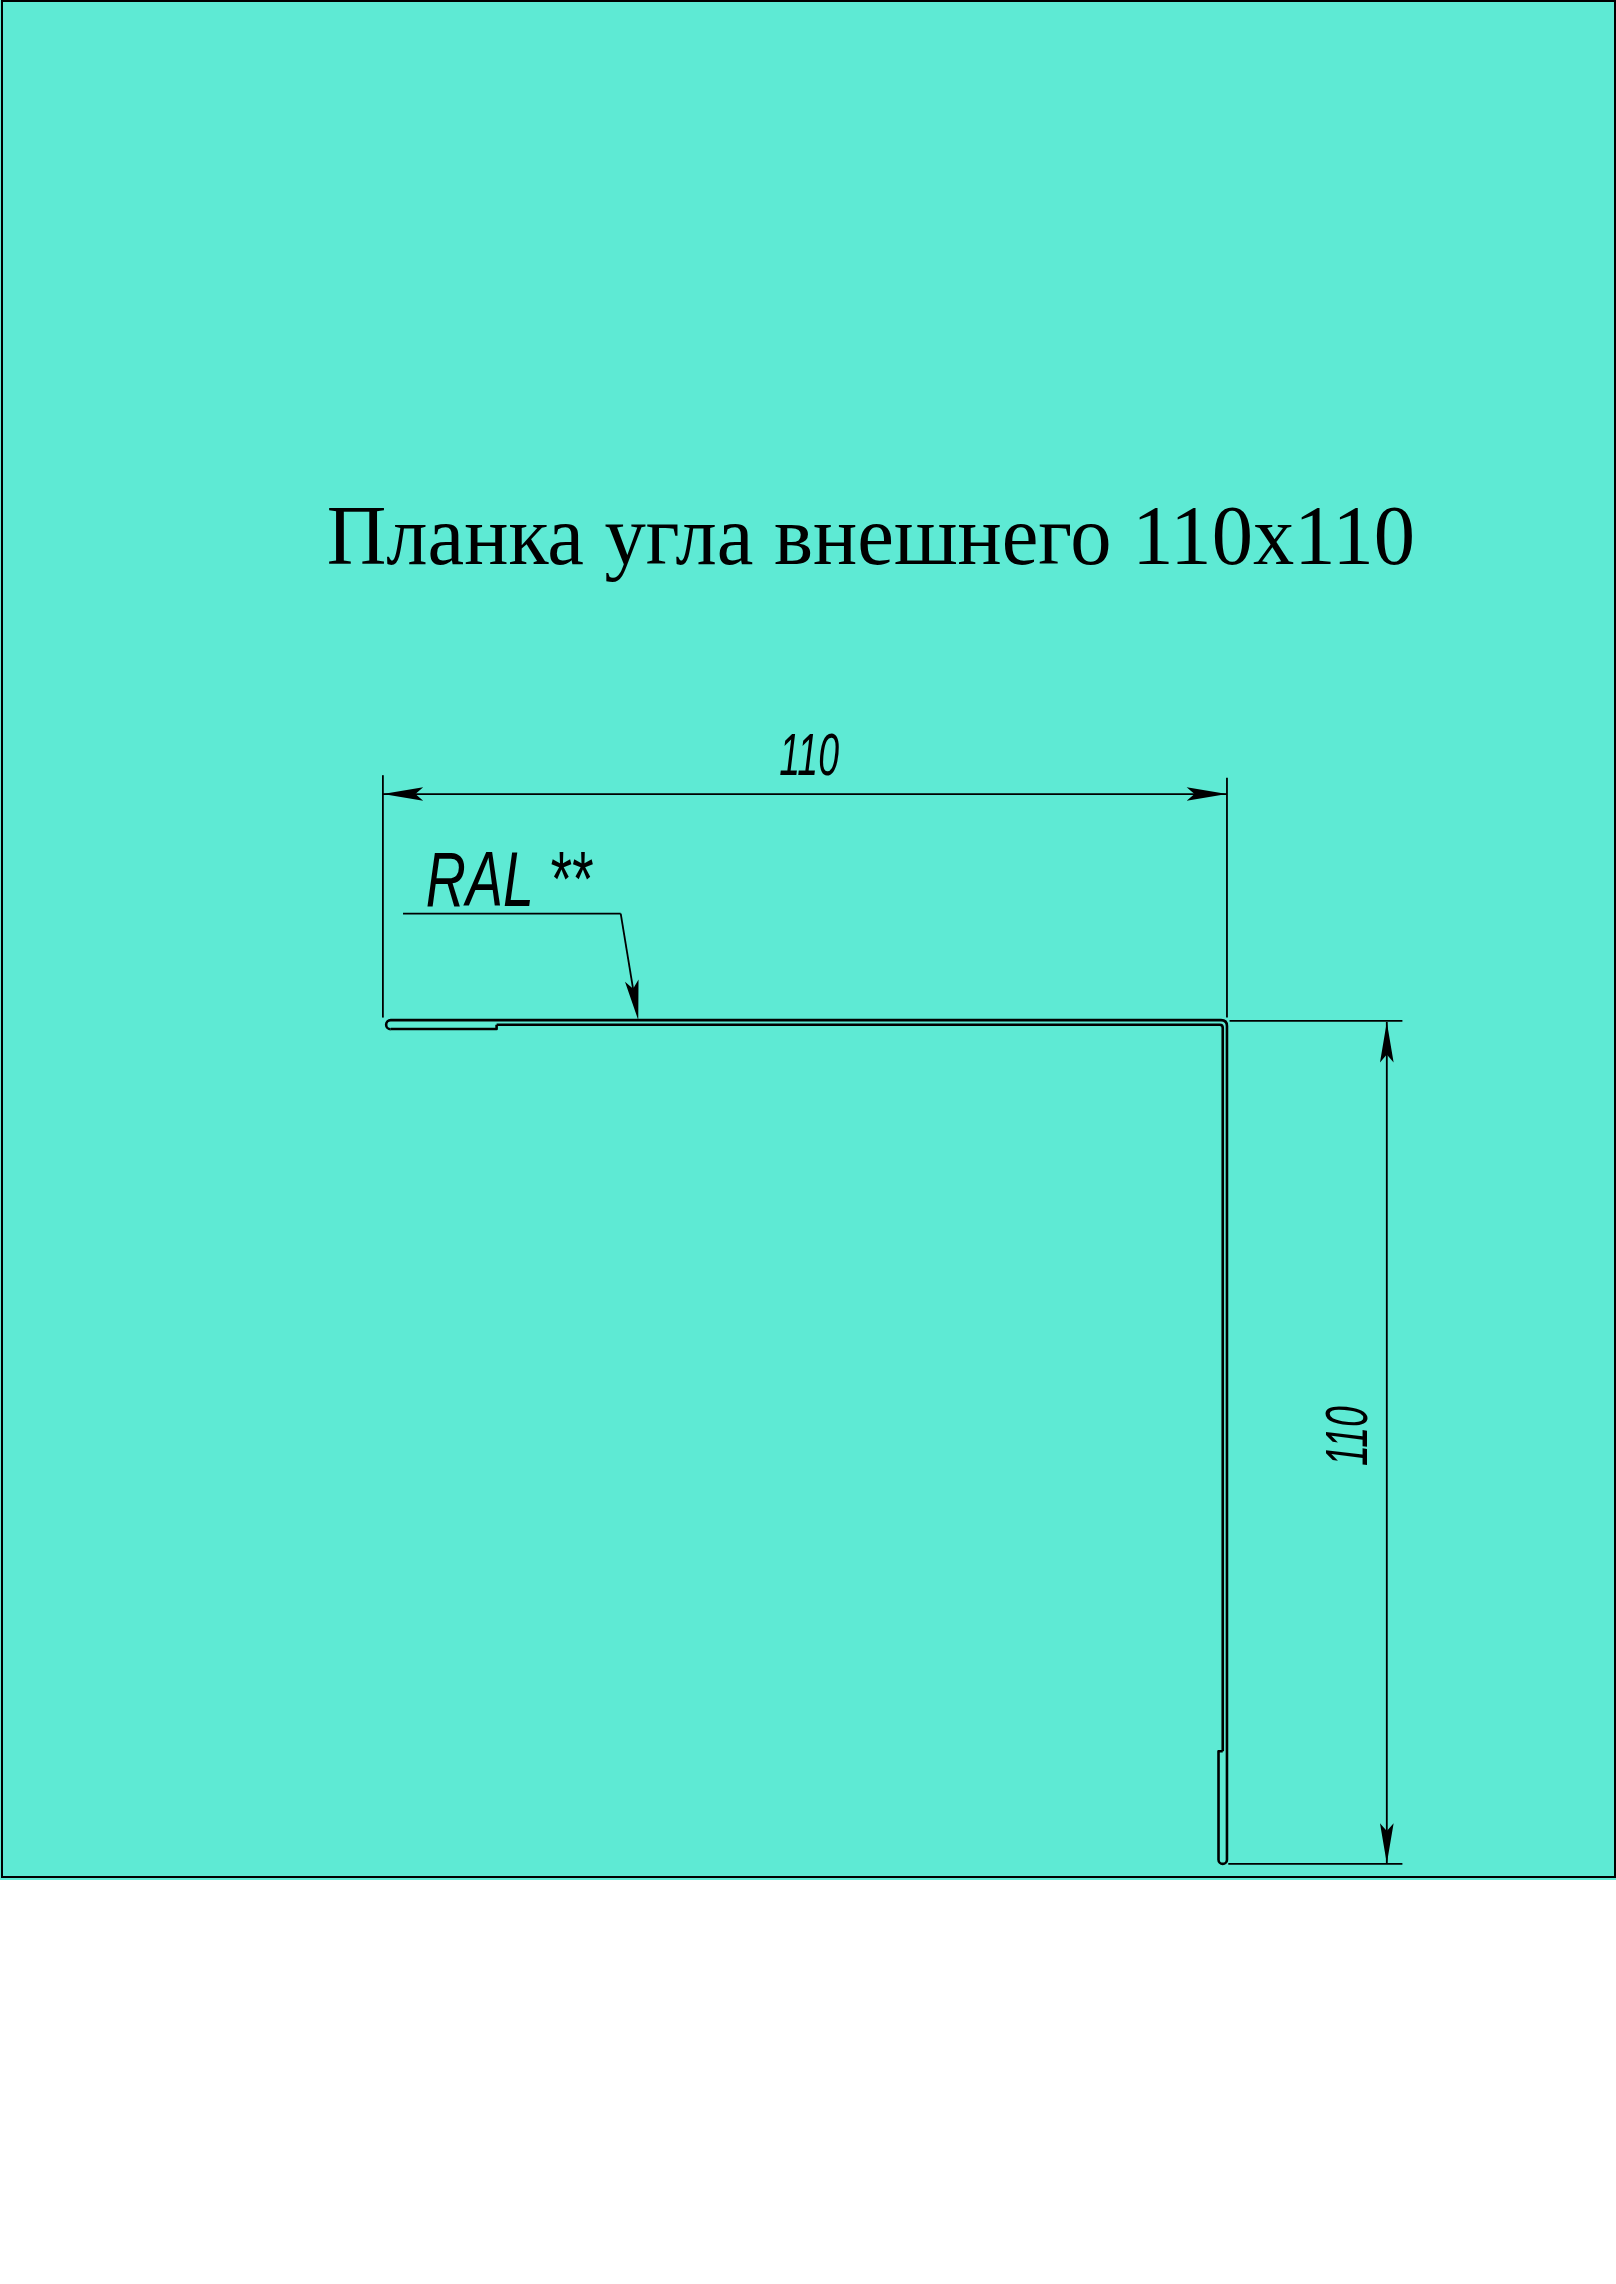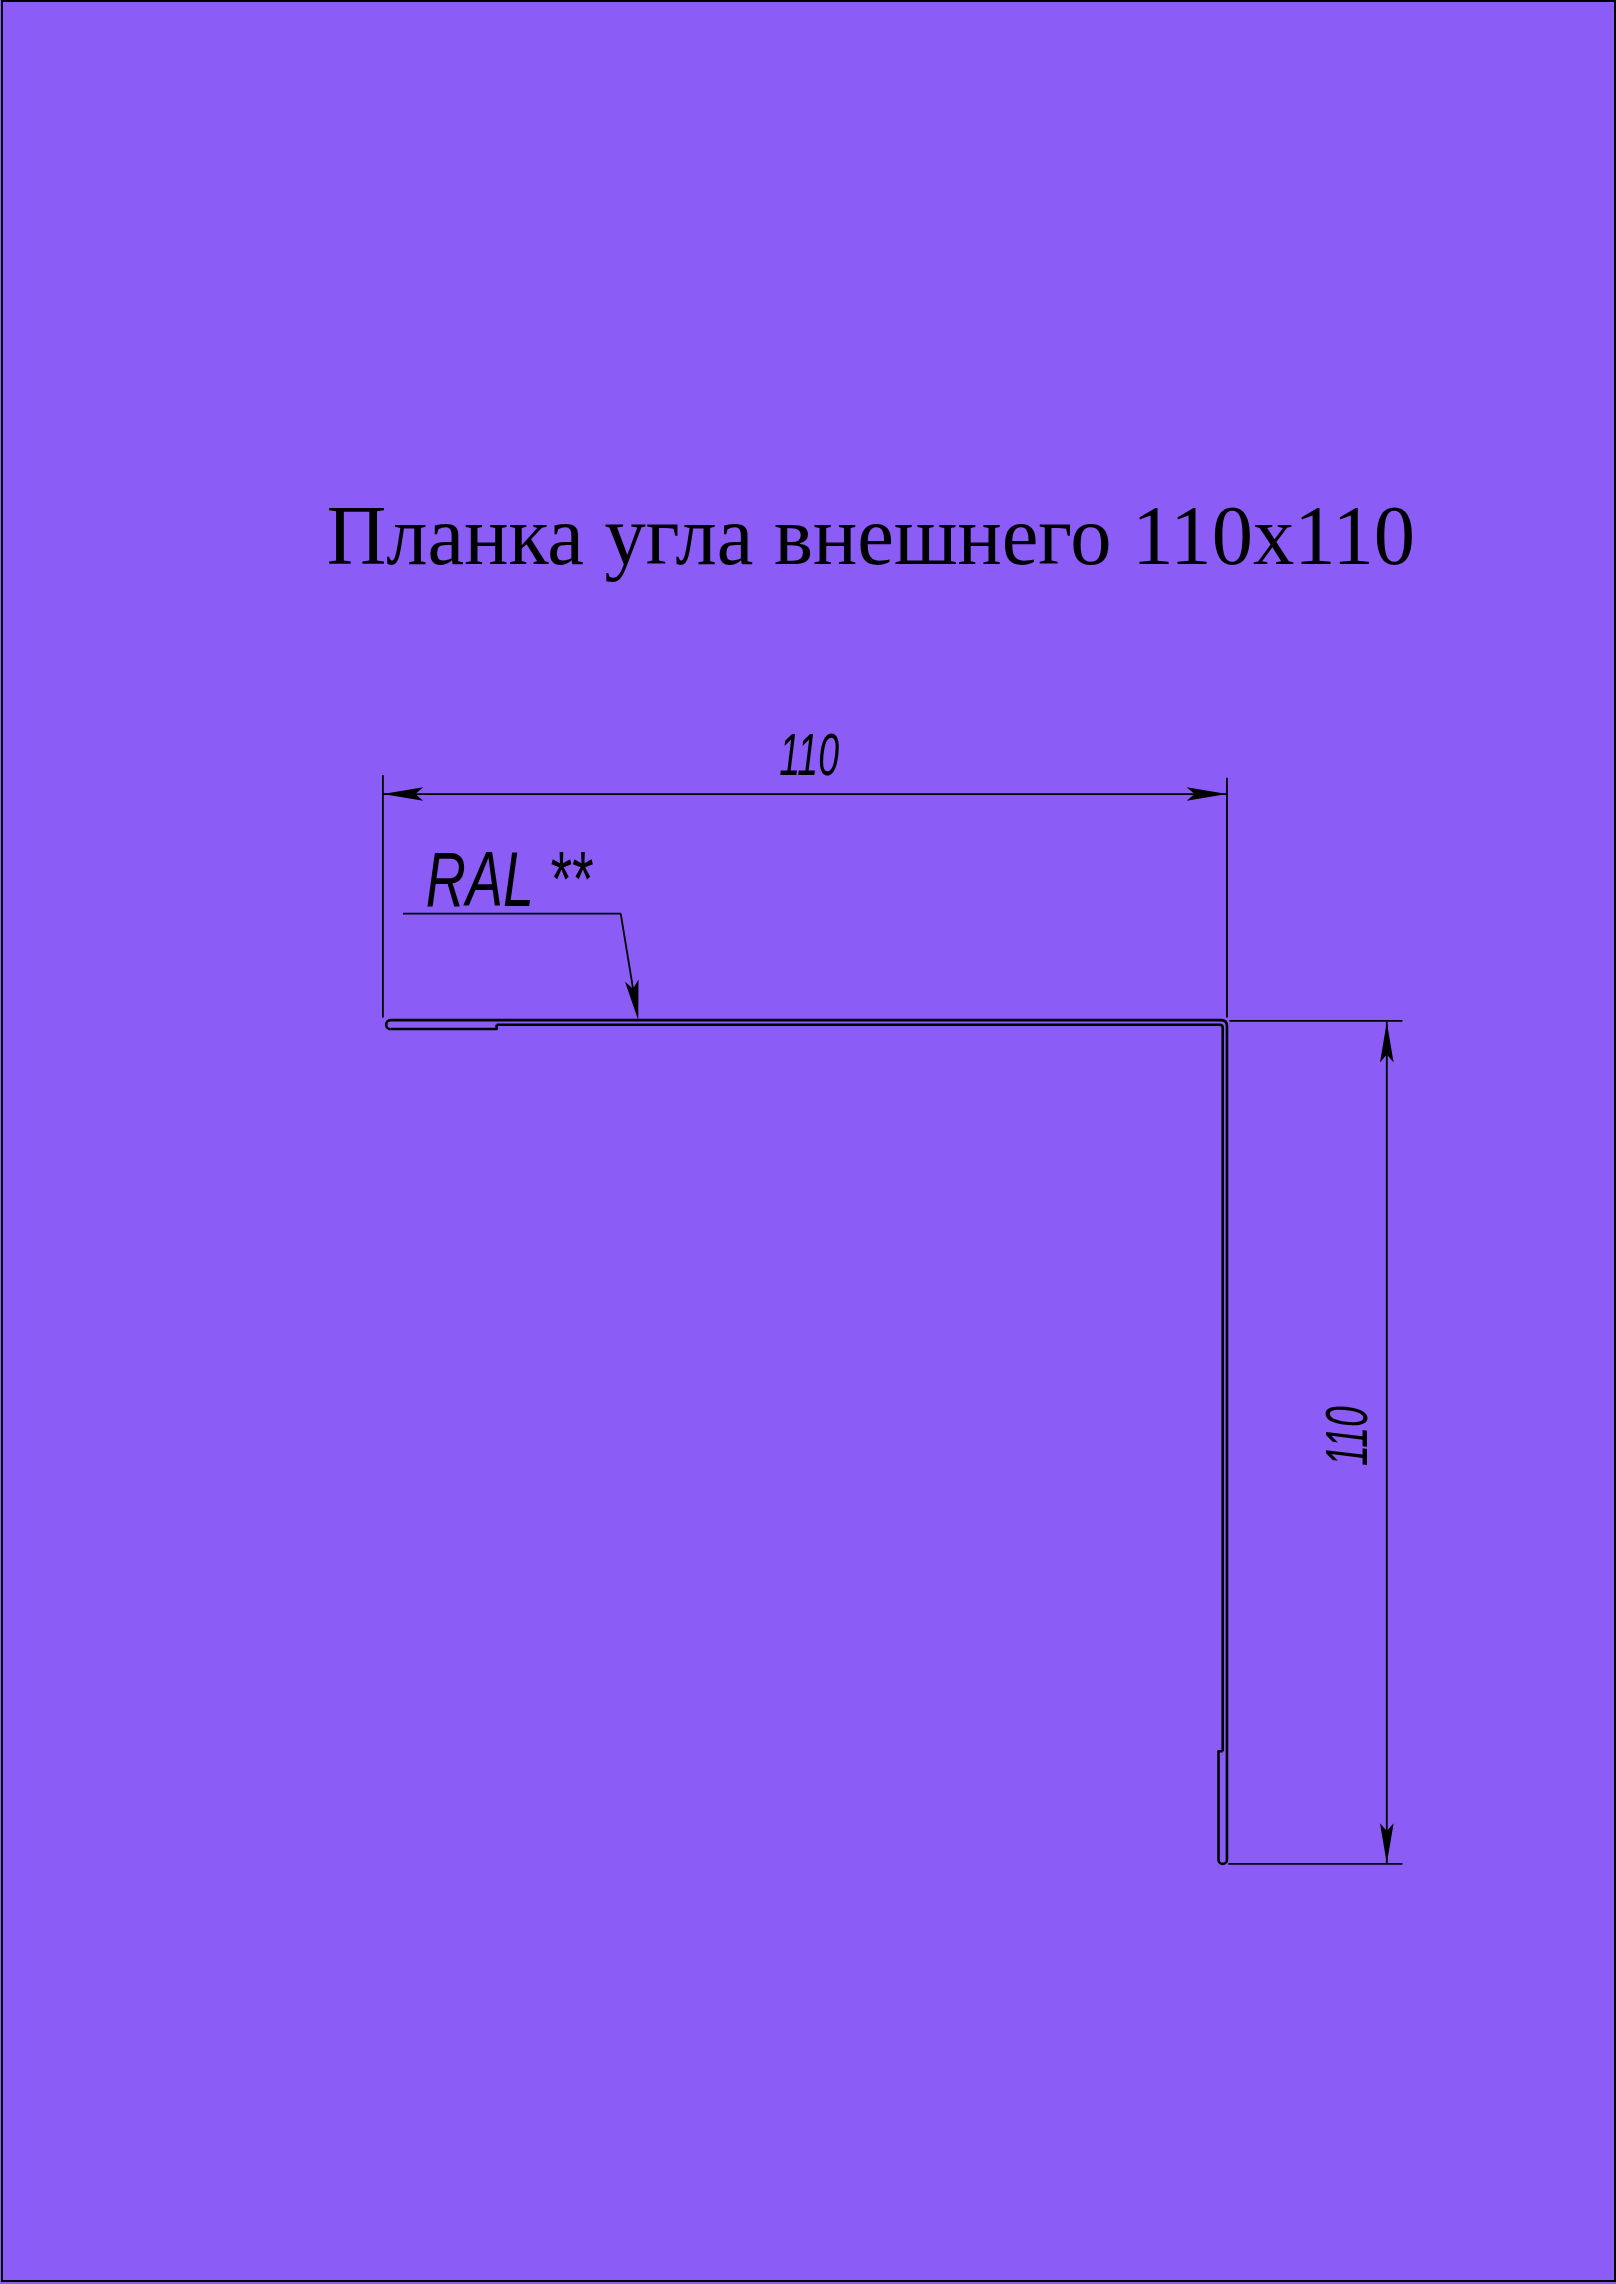--- a/index.html
+++ b/index.html
@@ -3,22 +3,22 @@
 <meta charset="utf-8">
 <style>
   html, body {
     margin: 0;
     padding: 0;
     background: #ffffff;
   }
   .page {
     position: relative;
     width: 1617px;
-    height: 2284px;
-    background: #8b5cf6;
+    height: 1880px;
+    background: #5eead4;
     overflow: hidden;
   }
   .frame {
     position: absolute;
     left: 1.3px;
     top: 0px;
     right: 1.3px;
     bottom: 1.9px;
     border: 2.6px solid #000000;
     pointer-events: none;

